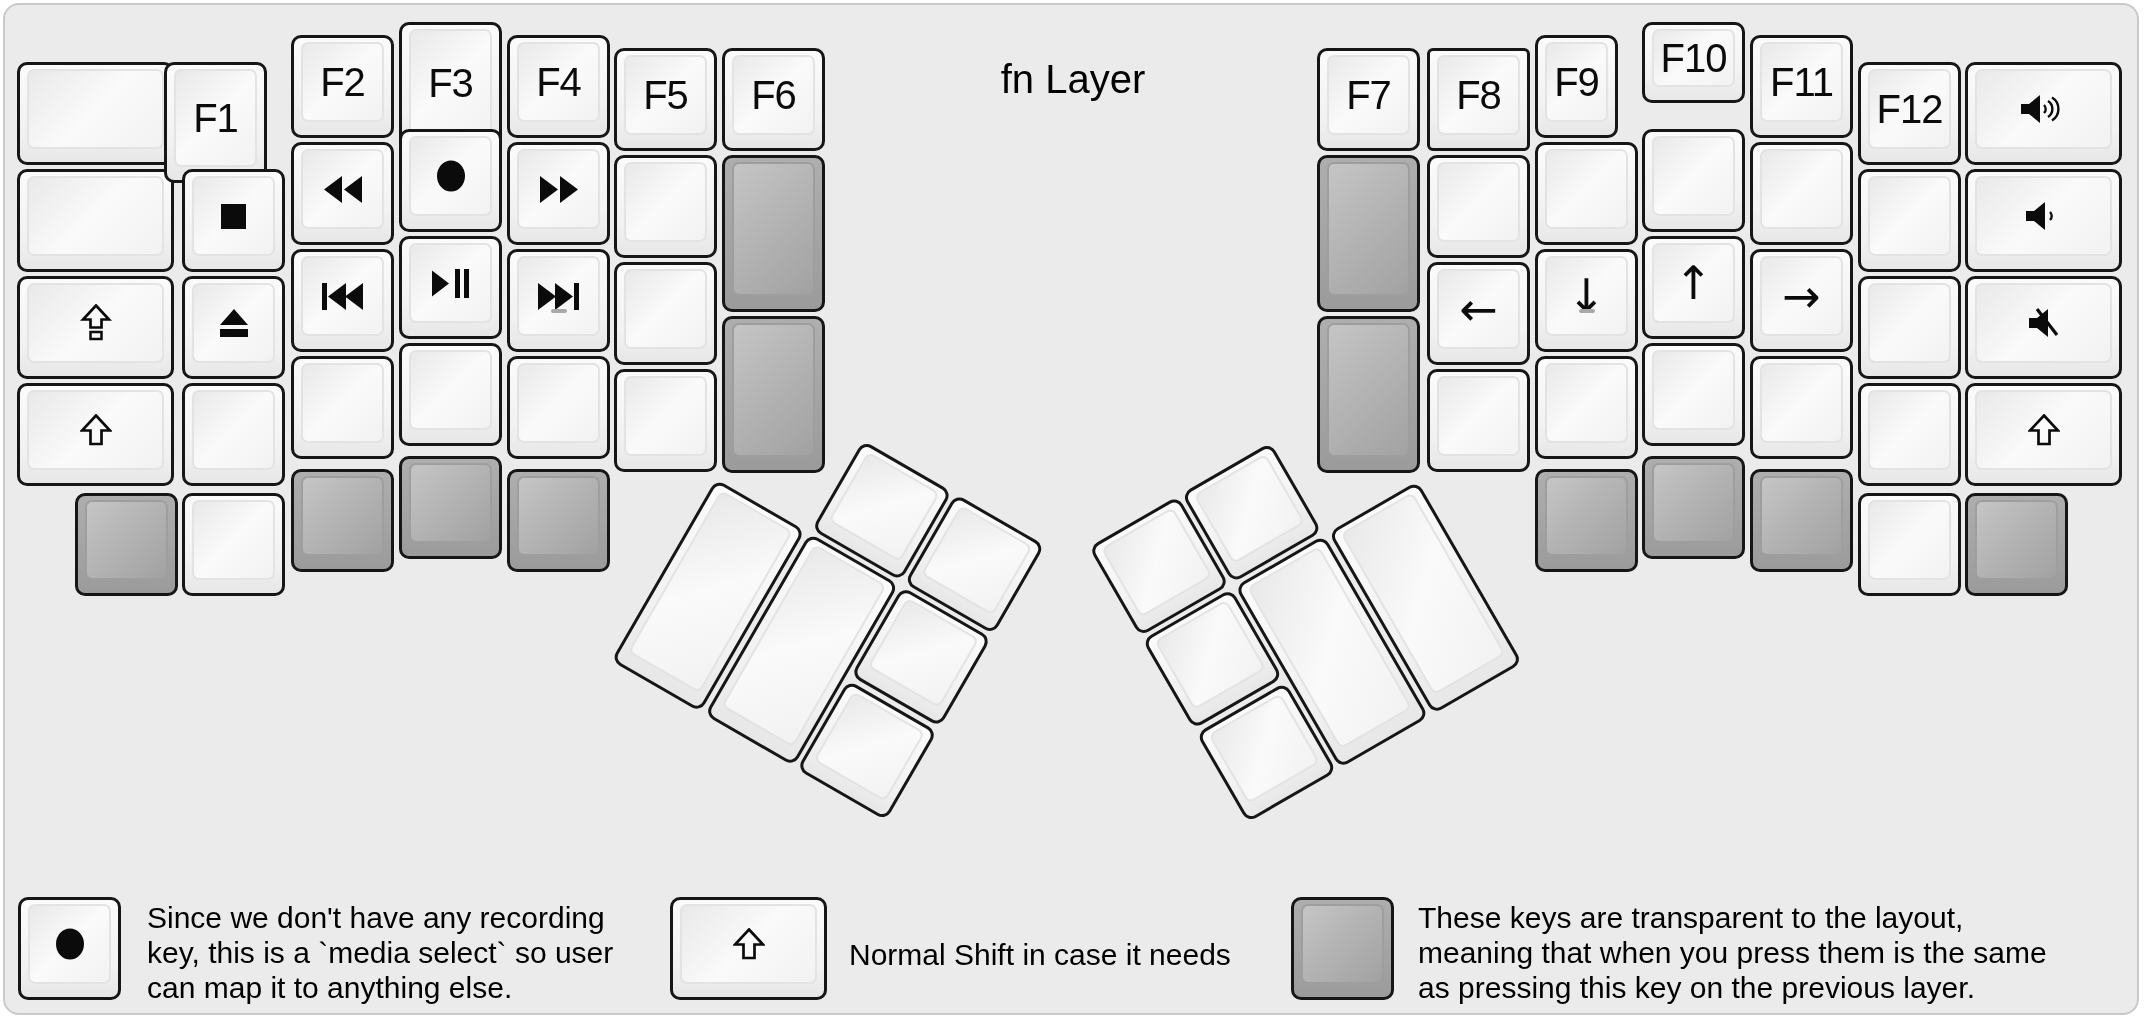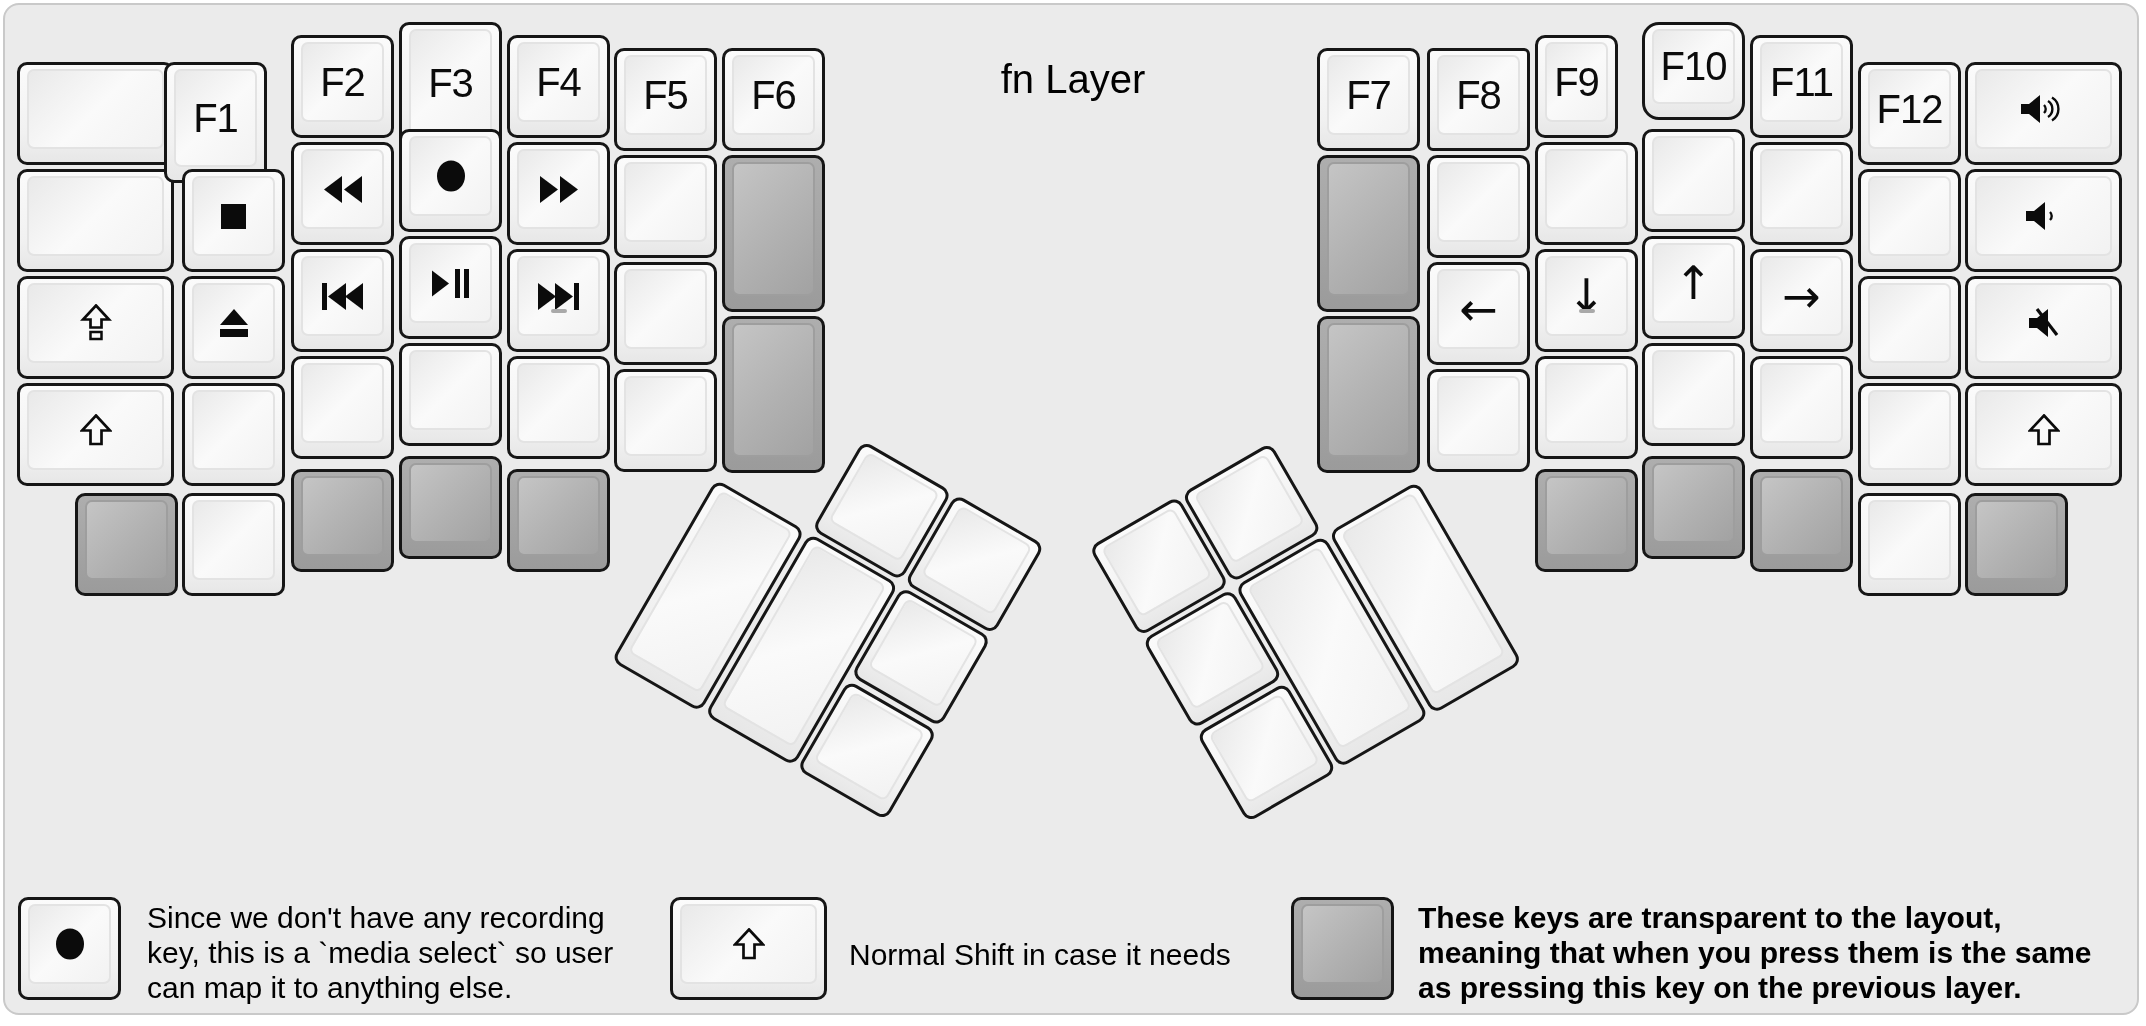--- a/index.html
+++ b/index.html
@@ -247,21 +247,21 @@
       </div>
       <div class="key" style="left: 1535px; top: 249px; width: 103px; height: 103px;">
         <div class="face">
           <span class="icon arrow">↓</span>
           <div class="dash"></div>
         </div>
       </div>
       <div class="key" style="left: 1535px; top: 356px; width: 103px; height: 103px;">
         <div class="face"></div>
       </div>
-      <div class="key" style="left: 1642px; top: 22px; width: 103px; height: 98px; border-radius: 17px;">
+      <div class="key" style="left: 1642px; top: 22px; width: 103px; height: 81px;">
         <div class="face">
           <span class="klabel">F10</span>
         </div>
       </div>
       <div class="key" style="left: 1642px; top: 129px; width: 103px; height: 103px;">
         <div class="face"></div>
       </div>
       <div class="key" style="left: 1642px; top: 236px; width: 103px; height: 103px;">
         <div class="face">
           <span class="icon arrow">↑</span>
@@ -427,20 +427,20 @@
           </div>
         </div>
         <div class="legend-text" style="left: 849px; top: 937px;">
           <div>Normal Shift in case it needs</div>
         </div>
       </div>
       <div>
         <div class="key g" style="left: 1291px; top: 897px; width: 103px; height: 103px;">
           <div class="face"></div>
         </div>
-        <div class="legend-text" style="left: 1418px; top: 900px; font-weight: bold;">
+        <div class="legend-text" style="left: 1418px; top: 900px;">
           <div>These keys are transparent to the layout,</div>
           <div>meaning that when you press them is the same</div>
           <div>as pressing this key on the previous layer.</div>
         </div>
       </div>
     </div>
 </div>
 
 </body></html>

